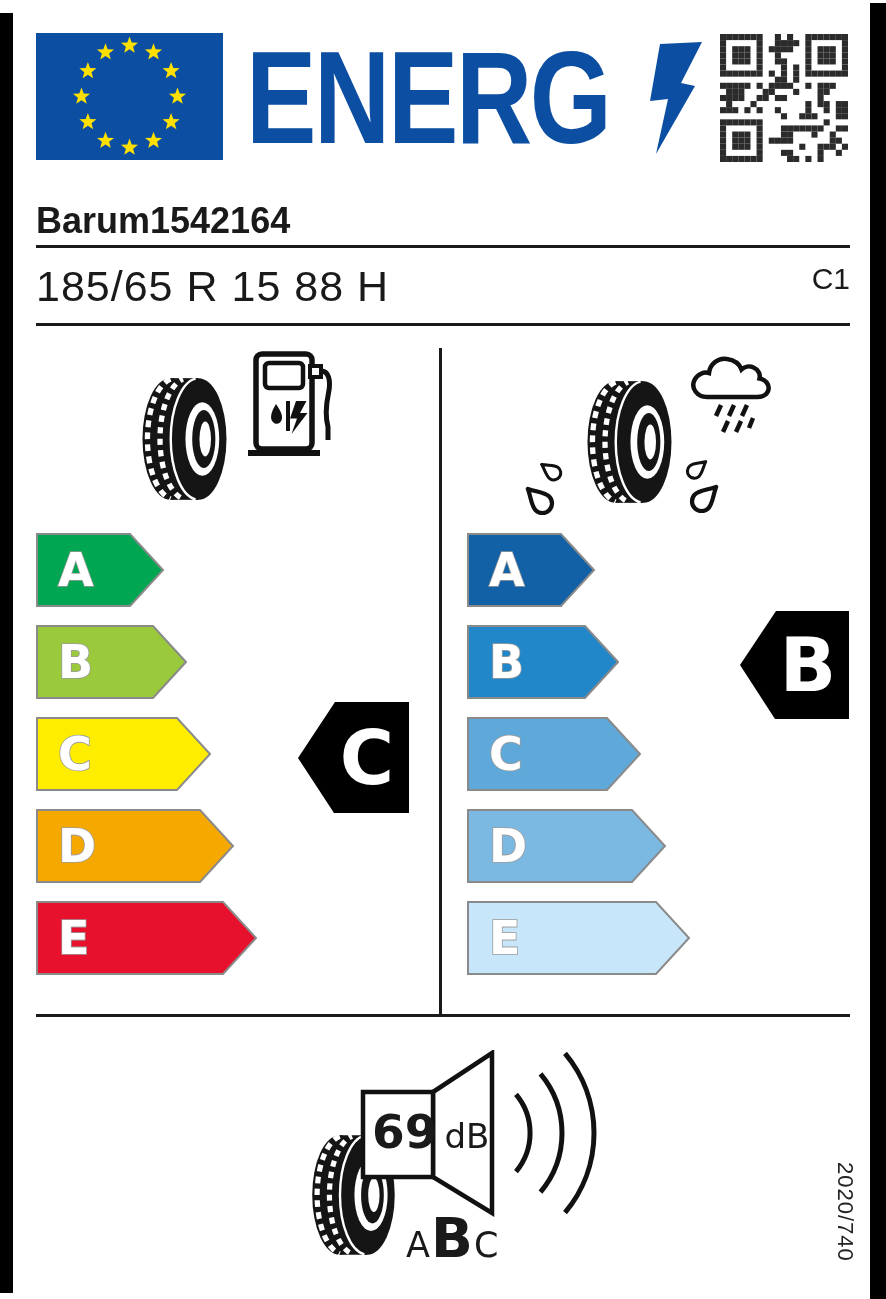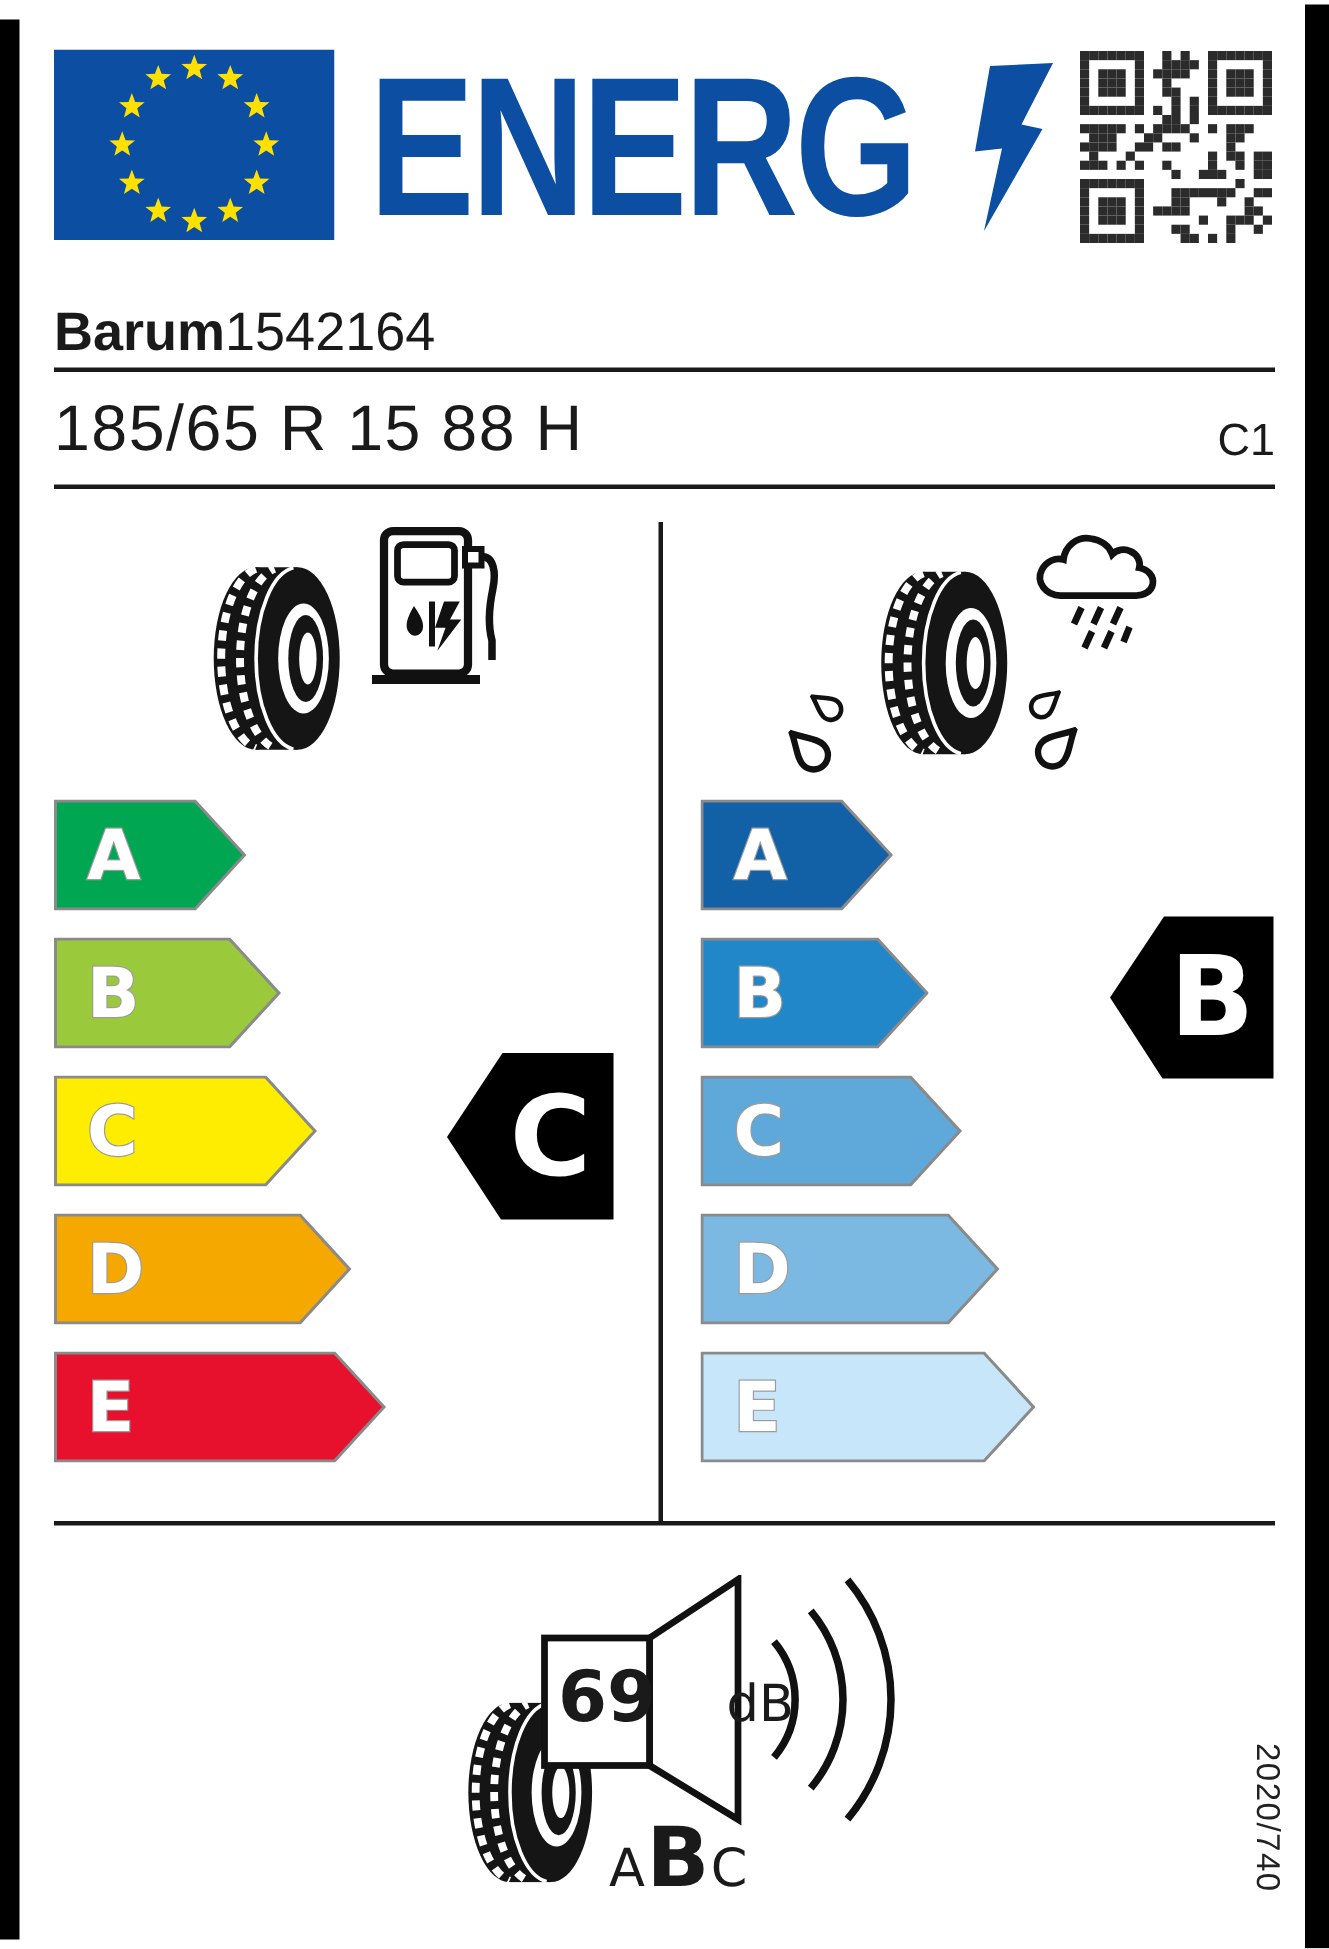--- a/index.html
+++ b/index.html
@@ -12,39 +12,39 @@
   
   .eu-flag{left:36px;top:33px;}
   .energ{left:246px;top:40px;height:116px;display:flex;align-items:center;}
   .energ-text{font-size:132px;font-weight:bold;color:#0b4ea2;letter-spacing:-3px;
               transform:scaleX(0.80);transform-origin:left center;line-height:1;}
   .bolt{left:648px;top:42px;}
   .qr{left:720px;top:34px;}
   
   .brand-row{left:36px;top:200px;width:814px;display:flex;align-items:baseline;}
   .brand{font-size:36px;font-weight:bold;}
-  .article{font-size:36px;font-weight:normal;}
+  .article{font-size:36px;font-weight:bold;}
   .rule{background:#1a1a1a;height:3px;width:814px;left:36px;}
-  .size-row{left:36px;top:262px;width:814px;display:flex;justify-content:space-between;align-items:flex-end;}
+  .size-row{left:36px;top:262px;width:814px;display:flex;justify-content:space-between;align-items:flex-start;}
   .tyre-size{font-size:43px;font-weight:normal;letter-spacing:1px;}
   .tyre-class{font-size:30px;}
   .vdivider{left:439px;top:348px;width:3px;height:666px;background:#1a1a1a;}
   
   .scale-row{height:74px;}
   .scale-row svg{display:block;}
   .scale-letter{position:absolute;left:22px;top:0;height:74px;display:flex;align-items:center;
     font-family:"DejaVu Sans","Liberation Sans",sans-serif;font-weight:bold;font-size:46px;color:#fff;
     -webkit-text-stroke:1.6px #9c9c9c;paint-order:stroke fill;}
   .rating-arrow{display:flex;align-items:center;justify-content:center;}
   .rating-letter{position:absolute;width:100%;height:100%;display:flex;align-items:center;justify-content:center;
     font-family:"DejaVu Sans","Liberation Sans",sans-serif;font-weight:bold;font-size:74px;color:#fff;
     padding-left:26px;box-sizing:border-box;}
   
   .noise-value{left:372px;top:1104px;display:flex;align-items:baseline;
-    font-family:"DejaVu Sans","Liberation Sans",sans-serif;gap:40px;}
+    font-family:"DejaVu Sans","Liberation Sans",sans-serif;}
   .noise-num{font-size:47px;font-weight:bold;}
   .noise-unit{font-size:34px;margin-left:7px;}
   .noise-letters{left:406px;top:1206px;display:flex;align-items:baseline;
     font-family:"DejaVu Sans","Liberation Sans",sans-serif;}
   .nl-a,.nl-c{font-size:35px;}
   .nl-b{font-size:55px;font-weight:bold;margin:0 1px;}
   
   .regulation{left:858px;top:1162px;transform:rotate(90deg);transform-origin:0 0;
     font-size:22px;color:#222;letter-spacing:1px;white-space:nowrap;}
 </style>

